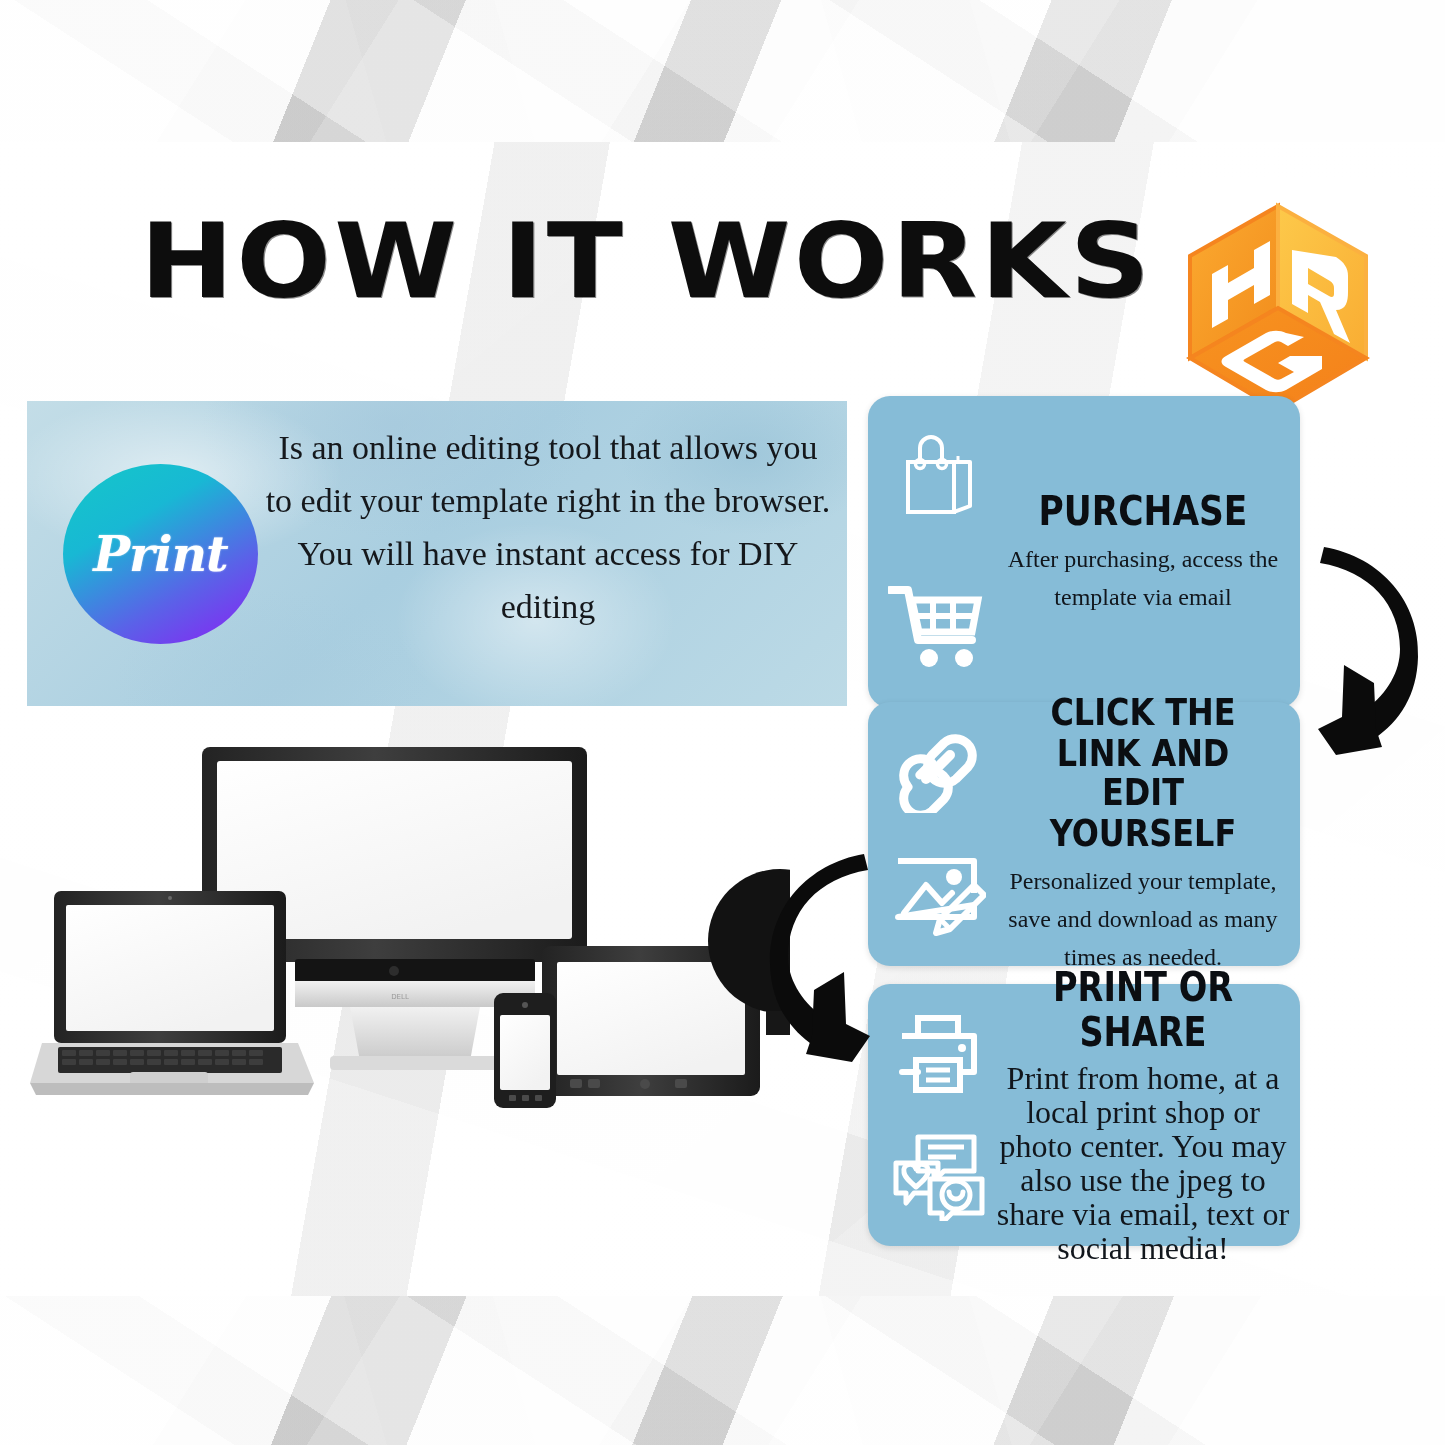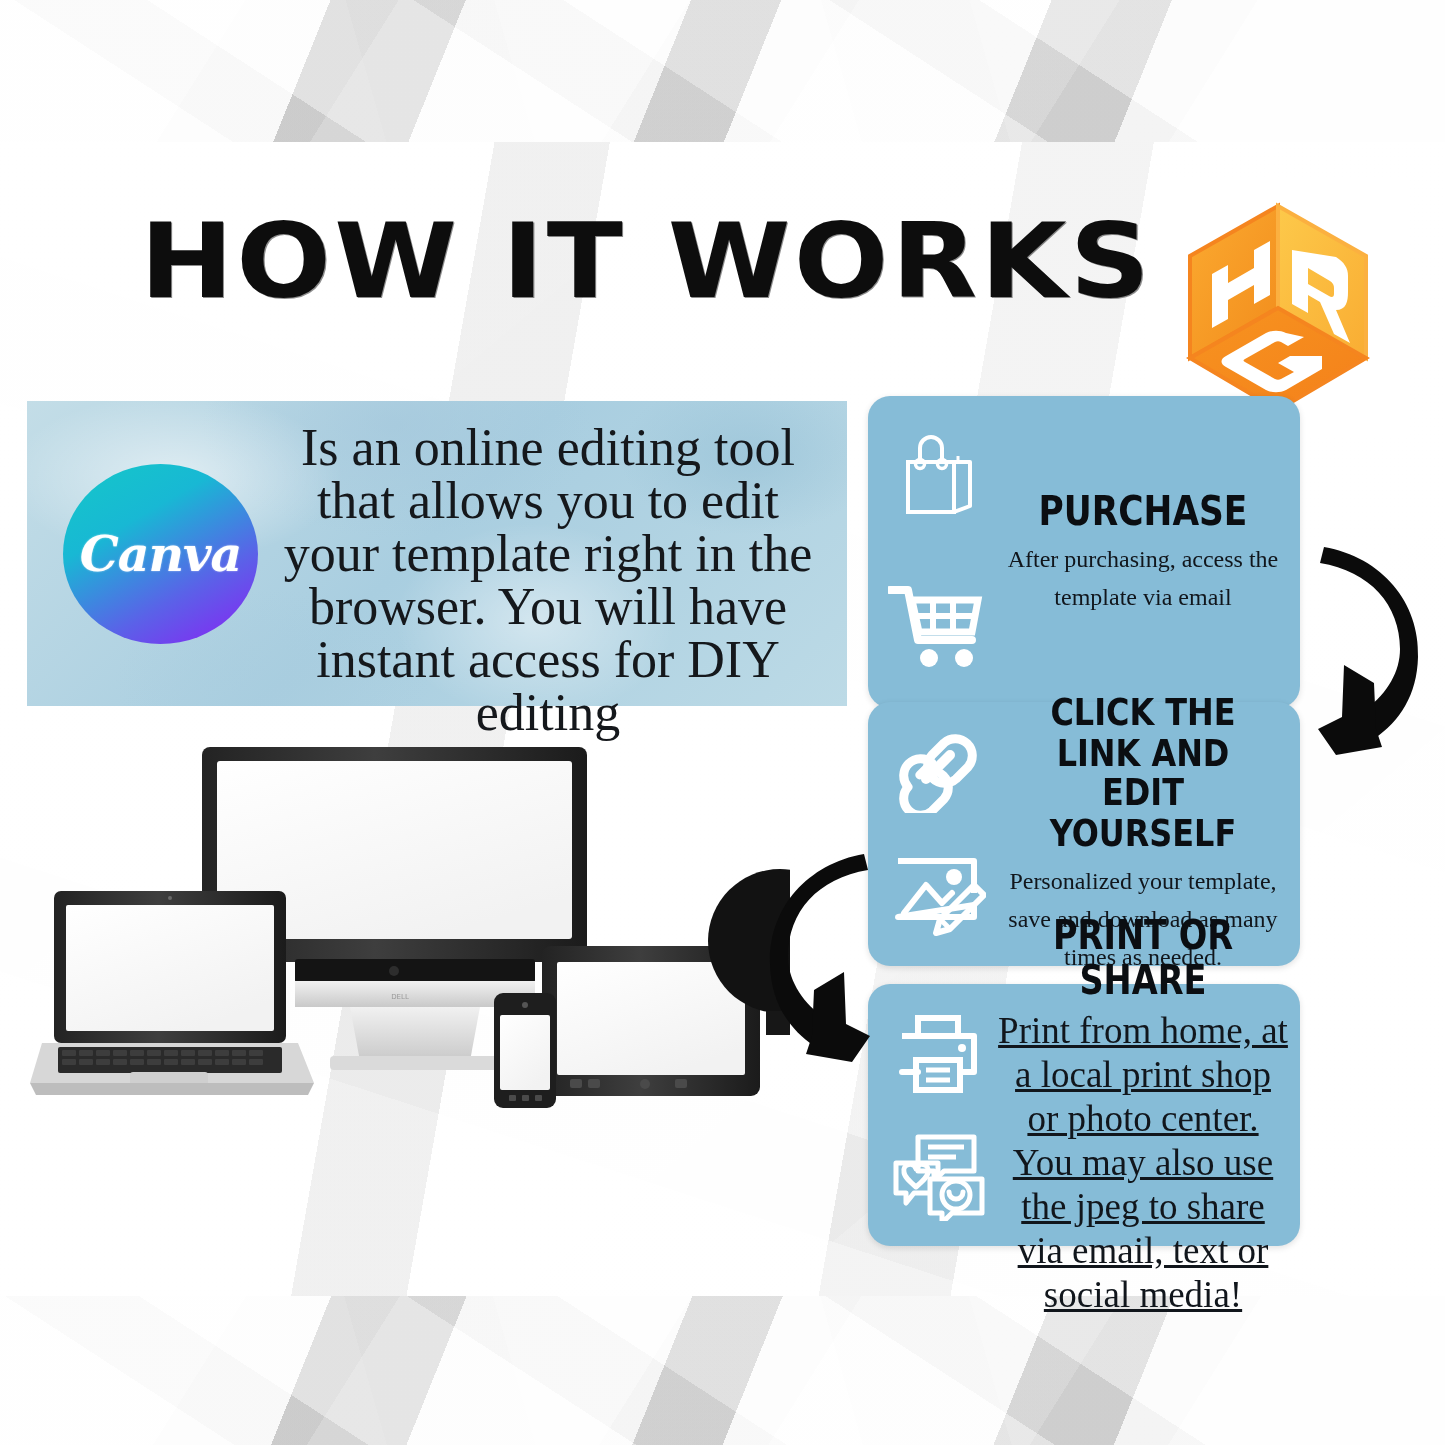--- a/index.html
+++ b/index.html
@@ -111,21 +111,21 @@
     font-size: 49px;
     color: #ffffff;
     letter-spacing: -1px;
     text-shadow: 0 0 2px rgba(255,255,255,.6);
   }
   #canva-text {
     position: absolute;
     left: 238px;
     top: 20px;
     width: 566px;
-    font-size: 52px;
+    font-size: 34px;
     line-height: 53px;
     text-align: center;
     color: #15181c;
   }
 
   
   #devices {
     position: absolute;
     left: 30px;
     top: 731px;
@@ -181,21 +181,21 @@
     transform: scaleX(0.84);
     margin-bottom: 6px;
   }
   #card-edit .card-heading { font-size: 38px; line-height: 41px; }
   #card-print .card-heading { font-size: 40px; }
   .card-sub {
     font-size: 24px;
     line-height: 38px;
     color: #11161c;
   }
-  #card-print .card-sub { font-size: 37px; line-height: 44px; text-decoration: underline; }
+  #card-print .card-sub { font-size: 32px; line-height: 34px; }
 
   
   .arrow { position: absolute; }
   #arrow-1 { left: 1296px; top: 533px; width: 140px; height: 225px; }
   #arrow-2 { left: 752px; top: 842px; width: 140px; height: 222px; }
   .arrow svg { display: block; width: 100%; height: 100%; }
 </style>
 </head>
 <body>
 
@@ -233,21 +233,21 @@
       <path d="M144 72 L144 126 L160 135 L160 117 L172 124 L186 156 L202 165 L188 132 C198 132 200 124 200 114 L200 98 C200 90 196 84 188 79 Z M160 90 L182 103 C185 105 186 107 186 110 L186 116 C186 119 184 120 181 118 L160 106 Z" fill="#ffffff"></path>
 
       <path d="M42 180 L130 130 L218 180 L130 232 Z" fill="url(#gB)"></path>
       <path d="M42 180 L130 130 L218 180 L130 232 Z" fill="none" stroke="#f5851f" stroke-width="4"></path>
       <path d="M118 155 L78 178 C72 181 72 186 78 189 L118 212 C124 215 132 215 138 212 L174 191 L174 178 L142 178 L130 185 L146 194 L133 201 C131 202 129 202 127 201 L97 184 C95 183 95 182 97 181 L127 164 C129 163 131 163 133 164 L140 168 L156 159 L138 155 C132 152 124 152 118 155 Z" fill="#ffffff"></path>
     </svg>
   </div>
 
   <div id="canva-banner">
     <div id="canva-logo">
-      <span id="canva-wordmark">Canva</span>
+      <span id="canva-wordmark">Print</span>
     </div>
     <div id="canva-text">Is an online editing tool that allows you to edit your template right in the browser. You will have instant access for DIY editing</div>
   </div>
 
   <div id="devices">
     <svg viewBox="0 0 760 420" xmlns="http://www.w3.org/2000/svg">
       <defs>
         <linearGradient id="scr" x1="0" y1="0" x2="0.6" y2="1">
           <stop offset="0" stop-color="#ffffff"></stop>
             <stop offset="1" stop-color="#f2f2f2"></stop>

